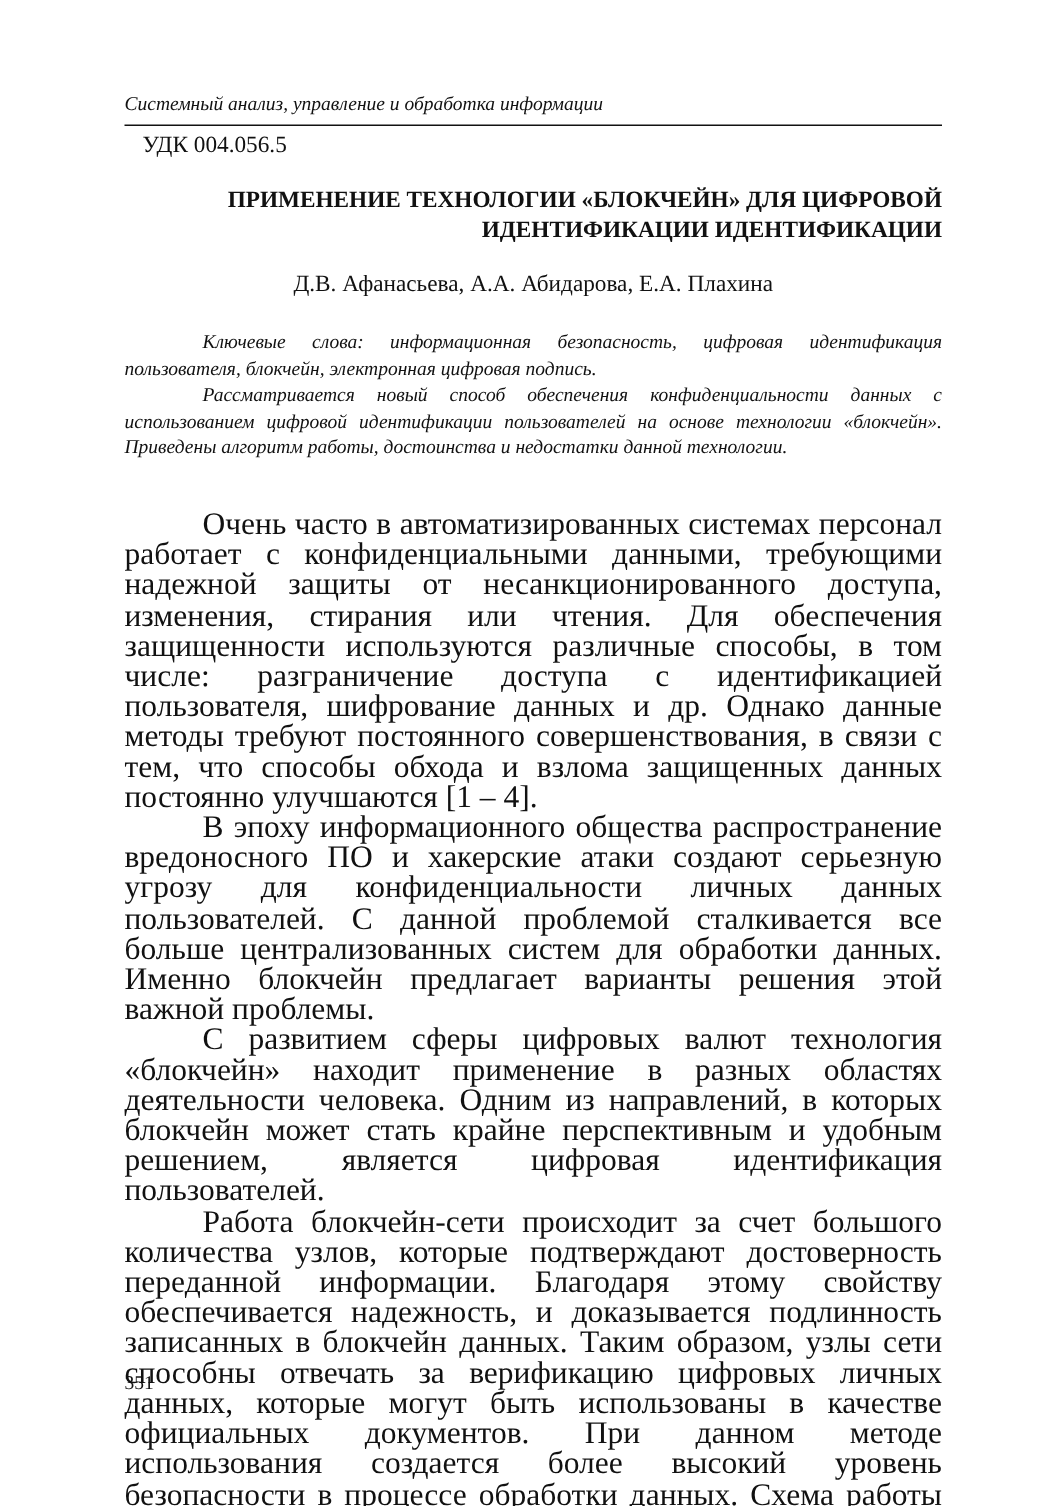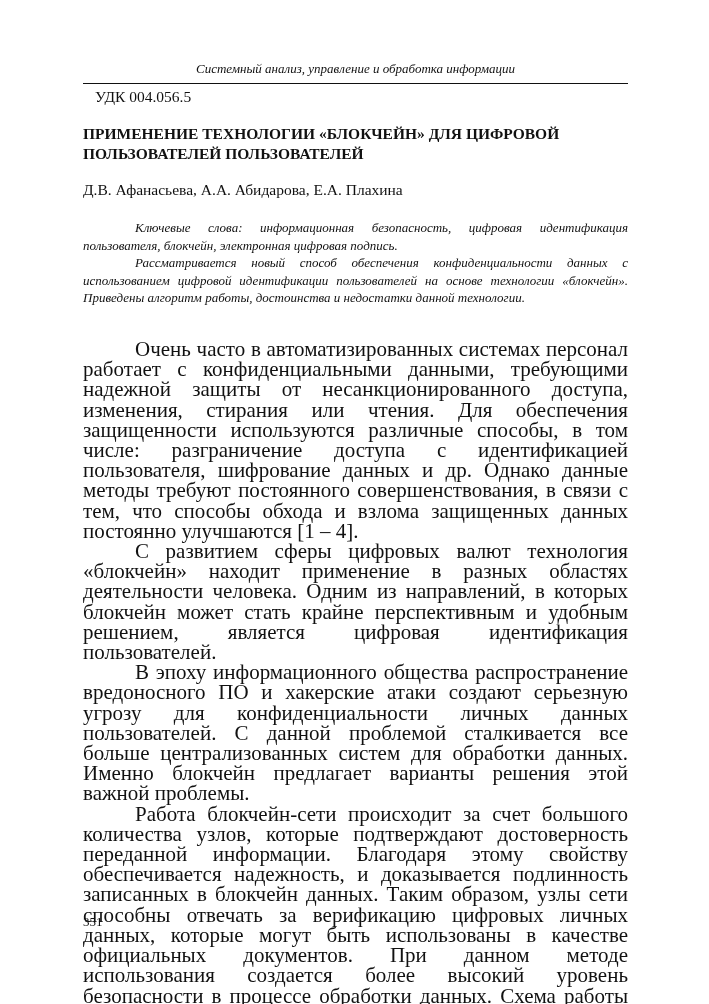--- a/index.html
+++ b/index.html
@@ -1,54 +1,54 @@
 <!DOCTYPE html>
 <html><head>
   <meta charset="utf-8">
   <style>
     html, body { margin: 0; padding: 0; background: #ffffff; }
     body { width: 709px; height: 1004px; position: relative; overflow: hidden;
            font-family: "Liberation Serif", "DejaVu Serif", serif; color: #111; }
     .page { position: absolute; left: 83px; top: 0; width: 545px; }
-    .running-header { position: absolute; top: 61px; left: 0; width: 545px; text-align: center;
+    .running-header { position: absolute; top: 61px; left: 0; width: 545px; text-align: left;
            font-style: italic; font-size: 13px; }
     .rule { position: absolute; top: 83px; left: 0; width: 545px; height: 0; border-top: 1.3px solid #111; }
     .udk { position: absolute; top: 88px; left: 12px; font-size: 15.5px; }
-    .title { position: absolute; top: 124px; left: 0; width: 545px; text-align: left;
+    .title { position: absolute; top: 124px; left: 0; width: 545px; text-align: right;
            font-weight: bold; font-size: 15.5px; line-height: 20px; }
-    .authors { position: absolute; top: 181px; left: 0; width: 545px; font-size: 15.5px; }
+    .authors { position: absolute; top: 181px; left: 0; width: 545px; text-align: center; font-size: 15.5px; }
     .abstract { position: absolute; top: 219px; left: 0; width: 545px; font-style: italic;
            font-size: 13px; line-height: 17.6px; text-align: justify; }
     .abstract p { margin: 0; text-indent: 52px; }
     .body-text { position: absolute; top: 339px; left: 0; width: 545px; font-size: 21px;
            line-height: 20.2px; text-align: justify; }
     .body-text p { margin: 0; text-indent: 52px; }
     .page-number { position: absolute; top: 914px; left: 0; width: 545px; font-size: 13px; }
   </style>
 </head>
 <body>
 
 <div class="page">
   <div class="running-header">Системный анализ, управление и обработка информации</div>
   <div class="rule"></div>
   <div class="udk">УДК 004.056.5</div>
 
   <div class="title">
     <div>ПРИМЕНЕНИЕ ТЕХНОЛОГИИ «БЛОКЧЕЙН» ДЛЯ ЦИФРОВОЙ</div>
-    <div>ПОЛЬЗОВАТЕЛЕЙ ПОЛЬЗОВАТЕЛЕЙ</div>
+    <div>ИДЕНТИФИКАЦИИ ИДЕНТИФИКАЦИИ</div>
   </div>
 
   <div class="authors">Д.В. Афанасьева, А.А. Абидарова, Е.А. Плахина</div>
 
   <div class="abstract">
     <p>Ключевые слова: информационная безопасность, цифровая идентификация пользователя, блокчейн, электронная цифровая подпись.</p>
     <p>Рассматривается новый способ обеспечения конфиденциальности данных с использованием цифровой идентификации пользователей на основе технологии «блокчейн». Приведены алгоритм работы, достоинства и недостатки данной технологии.</p>
   </div>
 
   <div class="body-text">
     <p>Очень часто в автоматизированных системах персонал работает с конфиденциальными данными, требующими надежной защиты от несанкционированного доступа, изменения, стирания или чтения. Для обеспечения защищенности используются различные способы, в том числе: разграничение доступа с идентификацией пользователя, шифрование данных и др. Однако данные методы требуют постоянного совершенствования, в связи с тем, что способы обхода и взлома защищенных данных постоянно улучшаются [1 – 4].</p>
+    <p>В эпоху информационного общества распространение вредоносного ПО и хакерские атаки создают серьезную угрозу для конфиденциальности личных данных пользователей. С данной проблемой сталкивается все больше централизованных систем для обработки данных. Именно блокчейн предлагает варианты решения этой важной проблемы.</p>
     <p>С развитием сферы цифровых валют технология «блокчейн» находит применение в разных областях деятельности человека. Одним из направлений, в которых блокчейн может стать крайне перспективным и удобным решением, является цифровая идентификация пользователей.</p>
-    <p>В эпоху информационного общества распространение вредоносного ПО и хакерские атаки создают серьезную угрозу для конфиденциальности личных данных пользователей. С данной проблемой сталкивается все больше централизованных систем для обработки данных. Именно блокчейн предлагает варианты решения этой важной проблемы.</p>
     <p>Работа блокчейн-сети происходит за счет большого количества узлов, которые подтверждают достоверность переданной информации. Благодаря этому свойству обеспечивается надежность, и доказывается подлинность записанных в блокчейн данных. Таким образом, узлы сети способны отвечать за верификацию цифровых личных данных, которые могут быть использованы в качестве официальных документов. При данном методе использования создается более высокий уровень безопасности в процессе обработки данных. Схема работы технологии представлена на рис. 1.</p>
   </div>
 
   <div class="page-number">351</div>
 </div>
 
 </body></html>

